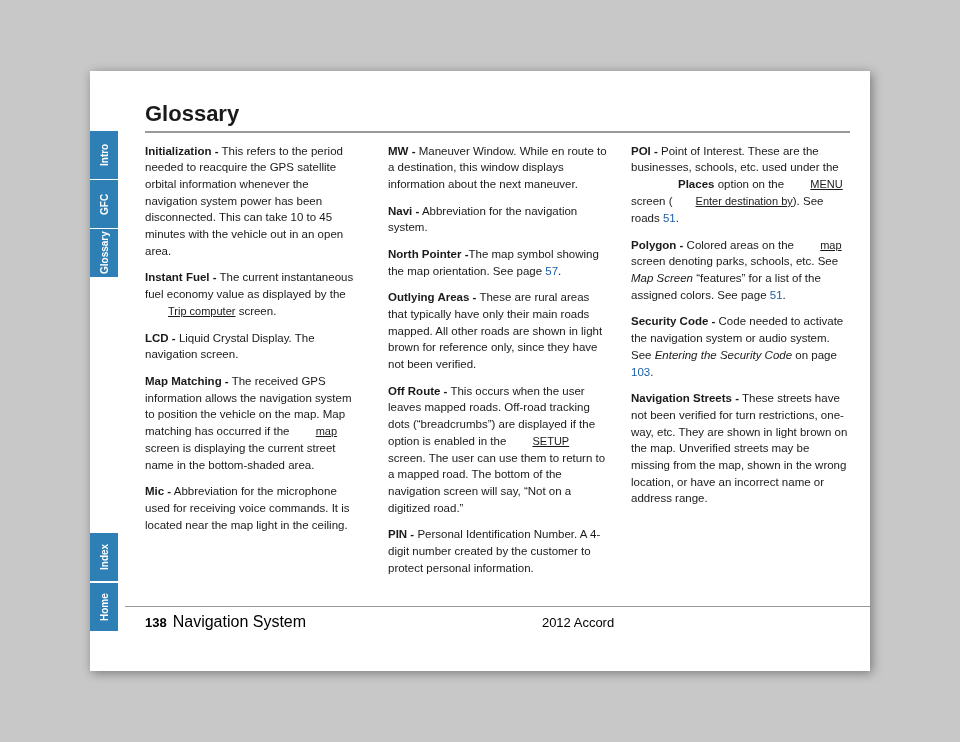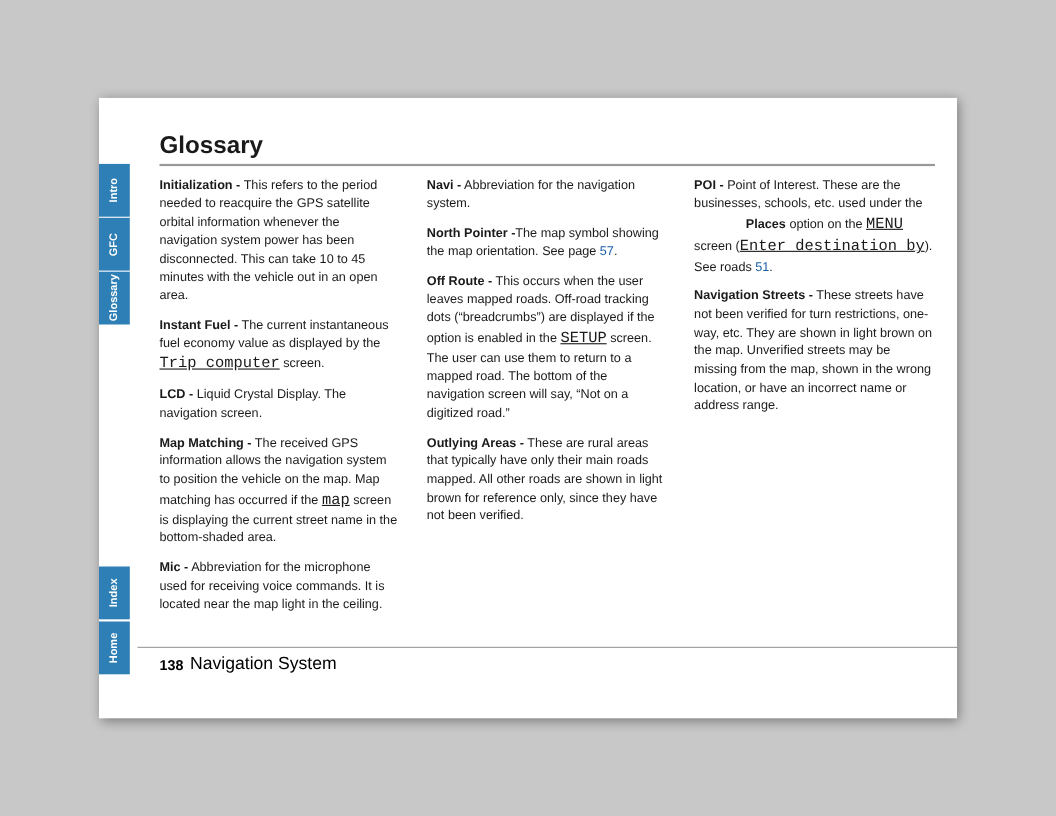--- a/index.html
+++ b/index.html
@@ -75,23 +75,24 @@
 
     .glossary-entry {
       margin-bottom: 10px;
     }
 
     .entry-term {
       font-weight: bold;
     }
 
     .monospace {
-      font-family: Liberation Mono, monospace;
-      font-size: 14px;
+      font-family: Liberation Sans, sans-serif;
+      font-size: 11px;
       text-decoration: underline;
+      margin-left: 23px;
     }
 
     .bold-text {
       font-weight: bold;
       margin-left: 47px;
     }
 
     a, .link-text {
       color: #1a5fa8;
       text-decoration: none;
@@ -206,62 +207,79 @@
 
         <div class="glossary-entry">
           <span class="entry-term">Mic -</span>
           <span> Abbreviation for the microphone used for receiving voice commands. It is located near the map light in the ceiling.</span>
         </div>
 
       </div>
 
       <div class="column">
 
+        <div class="glossary-entry">
+          <span class="entry-term">MW -</span>
+          <span> Maneuver Window. While en route to a destination, this window displays information about the next maneuver.</span>
+        </div>
 
         <div class="glossary-entry">
           <span class="entry-term">Navi -</span>
           <span> Abbreviation for the navigation system.</span>
         </div>
 
         <div class="glossary-entry">
           <span class="entry-term">North Pointer -</span><span>The map symbol showing the map orientation. See page </span><a class="link-text">57</a><span>.</span>
         </div>
 
         <div class="glossary-entry">
+          <span class="entry-term">Outlying Areas -</span>
+          <span> These are rural areas that typically have only their main roads mapped. All other roads are shown in light brown for reference only, since they have not been verified.</span>
+        </div>
+
+        <div class="glossary-entry">
           <span class="entry-term">Off Route -</span>
           <span> This occurs when the user leaves mapped roads. Off-road tracking dots (“breadcrumbs”) are displayed if the option is enabled in the </span><span class="monospace">SETUP</span><span> screen. The user can use them to return to a mapped road. The bottom of the navigation screen will say, “Not on a digitized road.”</span>
         </div>
 
         <div class="glossary-entry">
-          <span class="entry-term">Outlying Areas -</span>
-          <span> These are rural areas that typically have only their main roads mapped. All other roads are shown in light brown for reference only, since they have not been verified.</span>
-        </div>
-
+          <span class="entry-term">PIN -</span>
+          <span> Personal Identification Number. A 4-digit number created by the customer to protect personal information.</span>
+        </div>
 
       </div>
 
       <div class="column">
 
         <div class="glossary-entry">
           <span class="entry-term">POI -</span>
           <span> Point of Interest. These are the businesses, schools, etc. used under the </span><span class="bold-text">Places</span><span> option on the </span><span class="monospace">MENU</span><span> screen (</span><span class="monospace">Enter destination by</span><span>). See roads </span><a class="link-text">51</a><span>.</span>
         </div>
 
-
-
+        <div class="glossary-entry">
+          <span class="entry-term">Polygon -</span>
+          <span> Colored areas on the </span><span class="monospace">map</span><span> screen denoting parks, schools, etc. See </span><em>Map Screen</em><span> “features” for a list of the assigned colors. See page </span><a class="link-text">51</a><span>.</span>
+        </div>
+
+
+        <div class="glossary-entry">
+          <span class="entry-term">Security Code -</span>
+          <span> Code needed to activate the navigation system or audio system. See </span><em>Entering the Security Code</em><span> on page </span><a class="link-text">103</a><span>.</span>
+        </div>
 
         <div class="glossary-entry">
           <span class="entry-term">Navigation Streets -</span>
           <span> These streets have not been verified for turn restrictions, one-way, etc. They are shown in light brown on the map. Unverified streets may be missing from the map, shown in the wrong location, or have an incorrect name or address range.</span>
         </div>
 
       </div>
 
     </div>
 
   </div>
 
   <div class="bottom-bar">
     <span class="page-number">138</span>
     <span class="bottom-label">Navigation System</span>
+    <span class="bottom-center">2012 Accord</span>
   </div>
 
 </div>
 
 </body></html>

